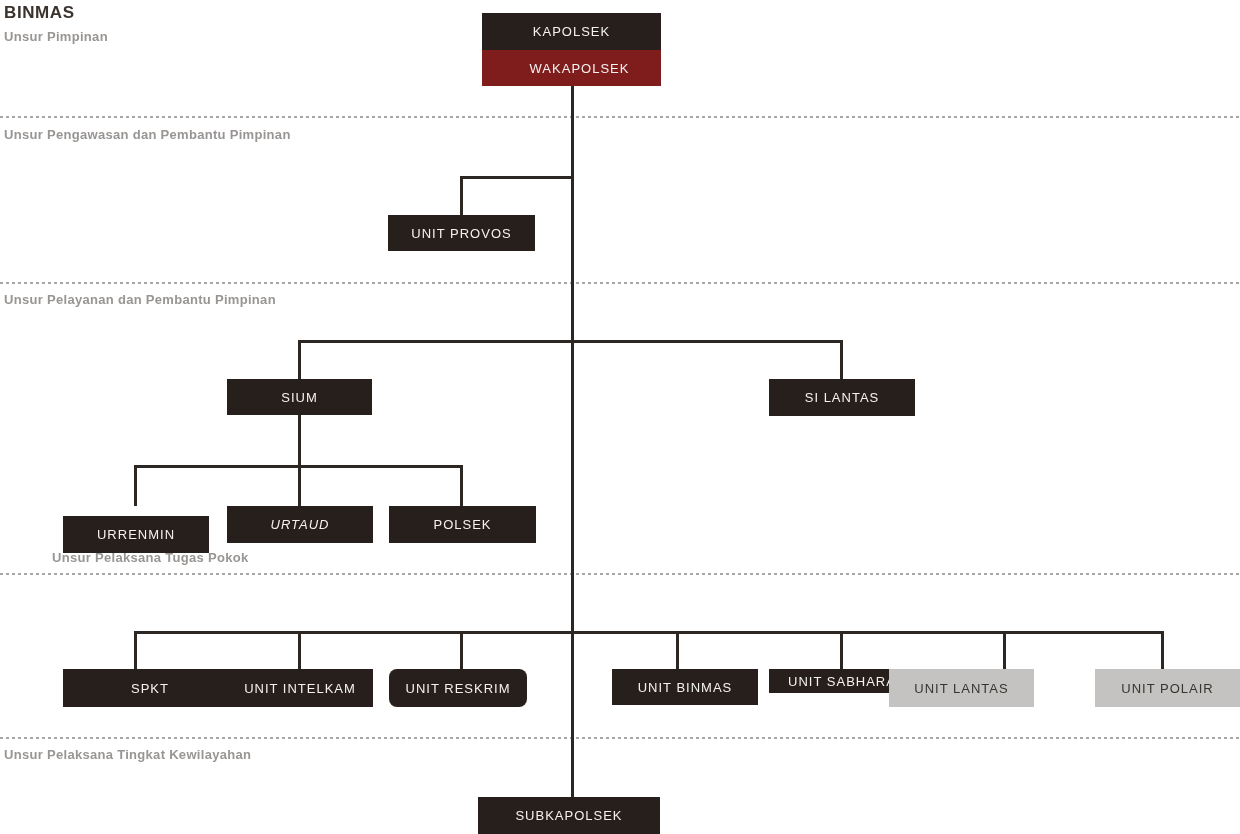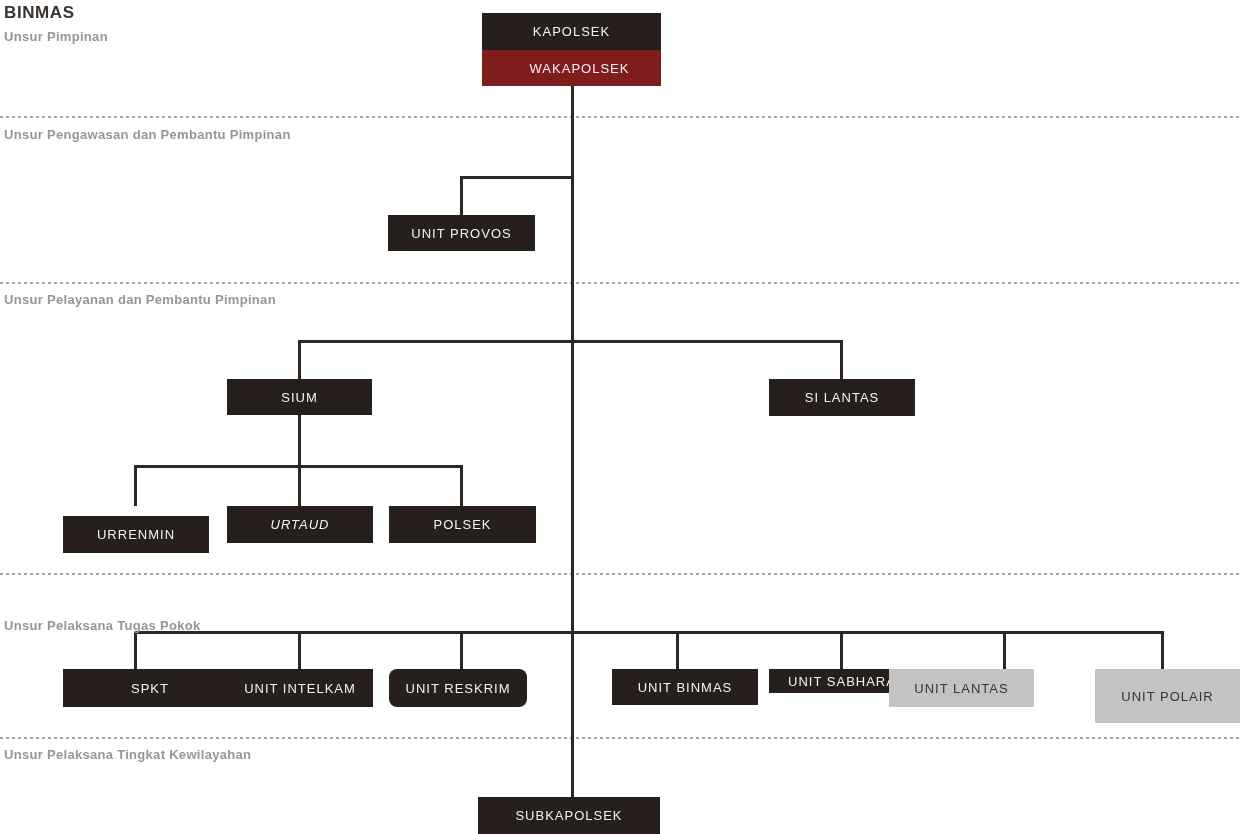--- a/index.html
+++ b/index.html
@@ -84,34 +84,34 @@
       <div class="seg" style="left: 460px; top: 631px; width: 3px; height: 38px;"></div>
       <div class="seg" style="left: 676px; top: 631px; width: 3px; height: 38px;"></div>
       <div class="seg" style="left: 840px; top: 631px; width: 3px; height: 38px;"></div>
       <div class="seg" style="left: 1003px; top: 631px; width: 3px; height: 38px;"></div>
       <div class="seg" style="left: 1161px; top: 631px; width: 3px; height: 38px;"></div>
     </div>
   <div id="section-labels">
       <div class="section-label" style="top: 29px;">Unsur Pimpinan</div>
       <div class="section-label" style="top: 127px;">Unsur Pengawasan dan Pembantu Pimpinan</div>
       <div class="section-label" style="top: 292px;">Unsur Pelayanan dan Pembantu Pimpinan</div>
-      <div class="section-label" style="top: 618px;">Unsur Pelaksana Tugas Pokok</div>
+      <div class="section-label" style="top: 550px; margin-left: 48px;">Unsur Pelaksana Tugas Pokok</div>
       <div class="section-label" style="top: 747px;">Unsur Pelaksana Tingkat Kewilayahan</div>
     </div>
   <div id="nodes">
       <div class="node dark" style="left: 482px; top: 13px; width: 179px; height: 37px;">KAPOLSEK</div>
       <div class="node gray" style="left: 482px; top: 50px; width: 179px; height: 36px;">WAKAPOLSEK</div>
       <div class="node dark" style="left: 388px; top: 215px; width: 147px; height: 36px;">UNIT PROVOS</div>
       <div class="node dark" style="left: 227px; top: 379px; width: 145px; height: 36px;">SIUM</div>
       <div class="node dark" style="left: 769px; top: 379px; width: 146px; height: 37px;">SI LANTAS</div>
       <div class="node dark" style="left: 63px; top: 506px; width: 146px; height: 37px; margin-top: 10px;">URRENMIN</div>
       <div class="node dark" style="left: 227px; top: 506px; width: 146px; height: 37px; font-style: italic;">URTAUD</div>
       <div class="node dark" style="left: 389px; top: 506px; width: 147px; height: 37px;">POLSEK</div>
       <div class="node dark" style="left: 63px; top: 669px; width: 174px; height: 38px;">SPKT</div>
       <div class="node dark" style="left: 227px; top: 669px; width: 146px; height: 38px;">UNIT INTELKAM</div>
       <div class="node dark" style="left: 389px; top: 669px; width: 138px; height: 38px; border-radius: 8px;">UNIT RESKRIM</div>
       <div class="node dark" style="left: 612px; top: 669px; width: 146px; height: 36px;">UNIT BINMAS</div>
       <div class="node dark" style="left: 769px; top: 669px; width: 146px; height: 24px;">UNIT SABHARA</div>
       <div class="node light" style="left: 889px; top: 669px; width: 145px; height: 38px;">UNIT LANTAS</div>
-      <div class="node light" style="left: 1095px; top: 669px; width: 145px; height: 54px;">UNIT POLAIR</div>
+      <div class="node light" style="left: 1095px; top: 669px; width: 145px; height: 38px;">UNIT POLAIR</div>
       <div class="node dark" style="left: 478px; top: 797px; width: 182px; height: 37px;">SUBKAPOLSEK</div>
     </div>
 </div>
 
 </body></html>

